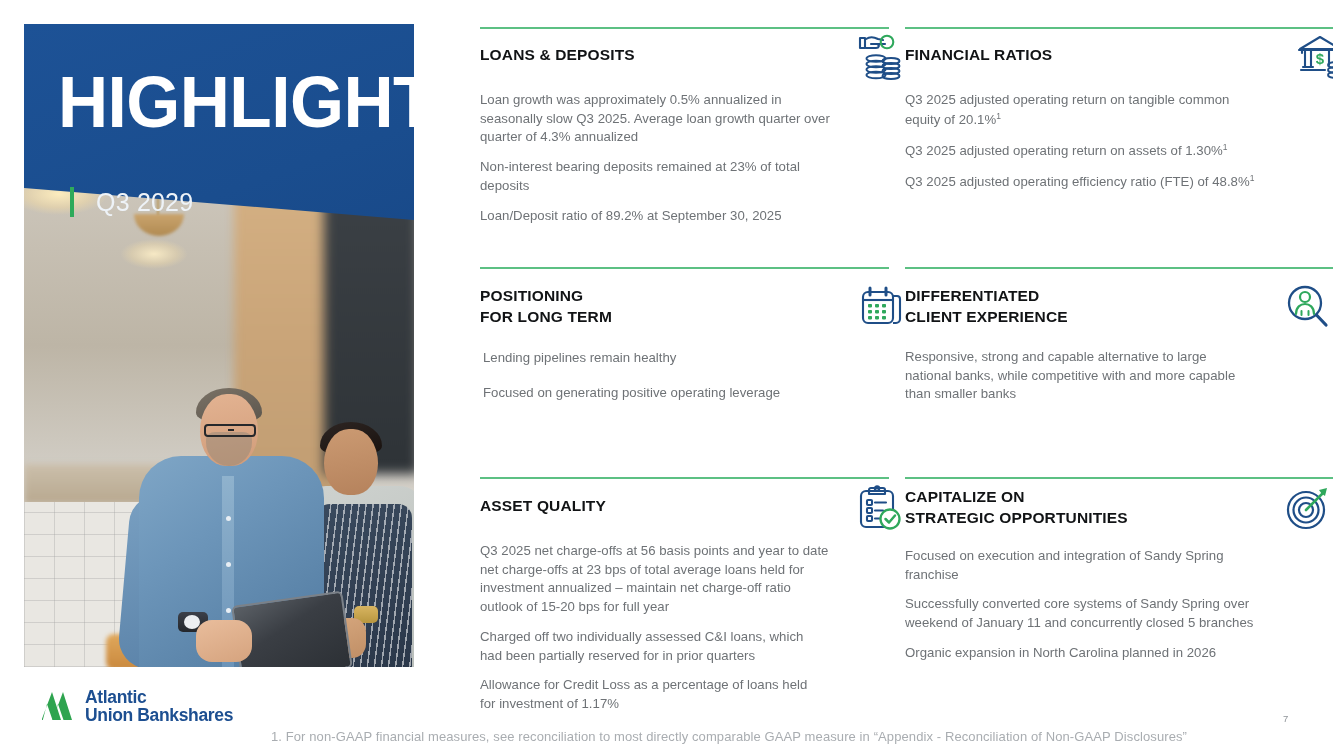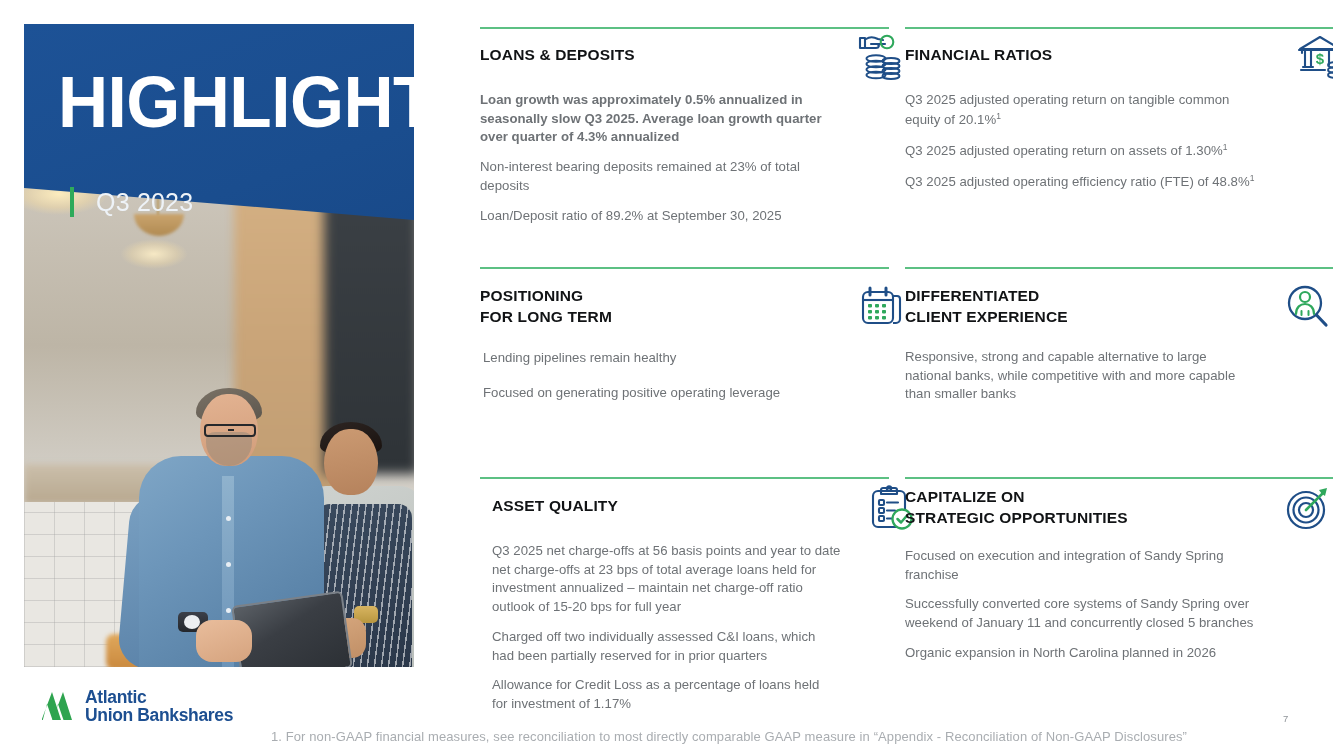--- a/index.html
+++ b/index.html
@@ -236,21 +236,21 @@
       <div class="person-a-glasses"></div>
       <div class="tablet"></div>
       <div class="person-a-watch"></div>
       <div class="person-a-hand-l"></div>
     </div>
     <div class="hero-blue-top"></div>
 
     <div class="hero-title">HIGHLIGHTS</div>
     <div class="hero-sub-wrap">
       <div class="hero-bar"></div>
-      <div class="hero-sub">Q3 2023</div>
+      <div class="hero-sub">Q3 2029</div>
     </div>
   </div>
 
   <div class="logo">
     <div class="logo-mark">
       <svg viewBox="0 0 34 30" width="34" height="30" aria-hidden="true">
         <path d="M10 1 L19 29 L10.5 29 L5 13 L0.8 29 L-0.5 29 Z" fill="#2ea44f"></path>
         <path d="M21 1 L30 29 L21.5 29 L16 13 L11.8 29 L10.5 29 Z" fill="#2ea44f"></path>
       </svg>
     </div>
@@ -290,21 +290,21 @@
               <ellipse cx="24" cy="43" rx="9.5" ry="3.3"></ellipse>
               <ellipse cx="39" cy="29" rx="8.5" ry="3"></ellipse>
               <ellipse cx="39" cy="34" rx="8.5" ry="3"></ellipse>
               <ellipse cx="39" cy="39" rx="8.5" ry="3"></ellipse>
               <ellipse cx="39" cy="44" rx="8.5" ry="3"></ellipse>
             </g>
           </svg>
         </div>
       </div>
       <div class="bullets" style="margin-top:11px;">
-        <div class="bullet" style="width:358px;font-weight:bold;">Loan growth was approximately 0.5% annualized in seasonally slow Q3 2025.  Average loan growth quarter over quarter of 4.3% annualized</div>
+        <div class="bullet" style="width:358px;">Loan growth was approximately 0.5% annualized in seasonally slow Q3 2025.  Average loan growth quarter over quarter of 4.3% annualized</div>
         <div class="bullet" style="width:330px;">Non-interest bearing deposits remained at 23% of total deposits</div>
         <div class="bullet" style="width:358px;">Loan/Deposit ratio of 89.2% at September 30, 2025</div>
       </div>
     </div>
 
     <div class="cell" style="left:425px; top:44px; width:440px;">
       <div class="card-head">
         <div class="card-title">FINANCIAL RATIOS</div>
         <div class="card-icon" style="margin-top:-12px;">
           <svg viewBox="0 0 52 50" width="52" height="50">
@@ -375,21 +375,21 @@
             <path d="M13 31 C13 24 17.5 21 22 21 C26.5 21 31 24 31 31" fill="none" stroke="#2fa85c" stroke-width="2.2" stroke-linecap="round"></path>
             <path d="M18.5 28 L18.5 32 M25.5 28 L25.5 32" stroke="#2fa85c" stroke-width="2" stroke-linecap="round"></path>
           </svg>
         </div>
       </div>
       <div class="bullets" style="margin-top:17px;">
         <div class="bullet" style="width:342px;">Responsive, strong and capable alternative to large national banks, while competitive with and more capable than smaller banks</div>
       </div>
     </div>
 
-    <div class="cell" style="left:12px; top:495px; width:366px;">
+    <div class="cell" style="left:0px; top:495px; width:366px;">
       <div class="card-head">
         <div class="card-title">ASSET QUALITY</div>
         <div class="card-icon" style="margin-right:-56px; margin-top:-12px;">
           <svg viewBox="0 0 52 50" width="52" height="50">
             <g fill="none" stroke="#1f4e87" stroke-width="2.1" stroke-linejoin="round">
               <rect x="9" y="8" width="32" height="36" rx="5"></rect>
               <path d="M19 5 L31 5 A2 2 0 0 1 33 7 L33 11 L17 11 L17 7 A2 2 0 0 1 19 5 Z"></path>
               <circle cx="25" cy="5.5" r="2.2"></circle>
               <rect x="15" y="17" width="5" height="5" rx="1"></rect>
               <rect x="15" y="25" width="5" height="5" rx="1"></rect>

